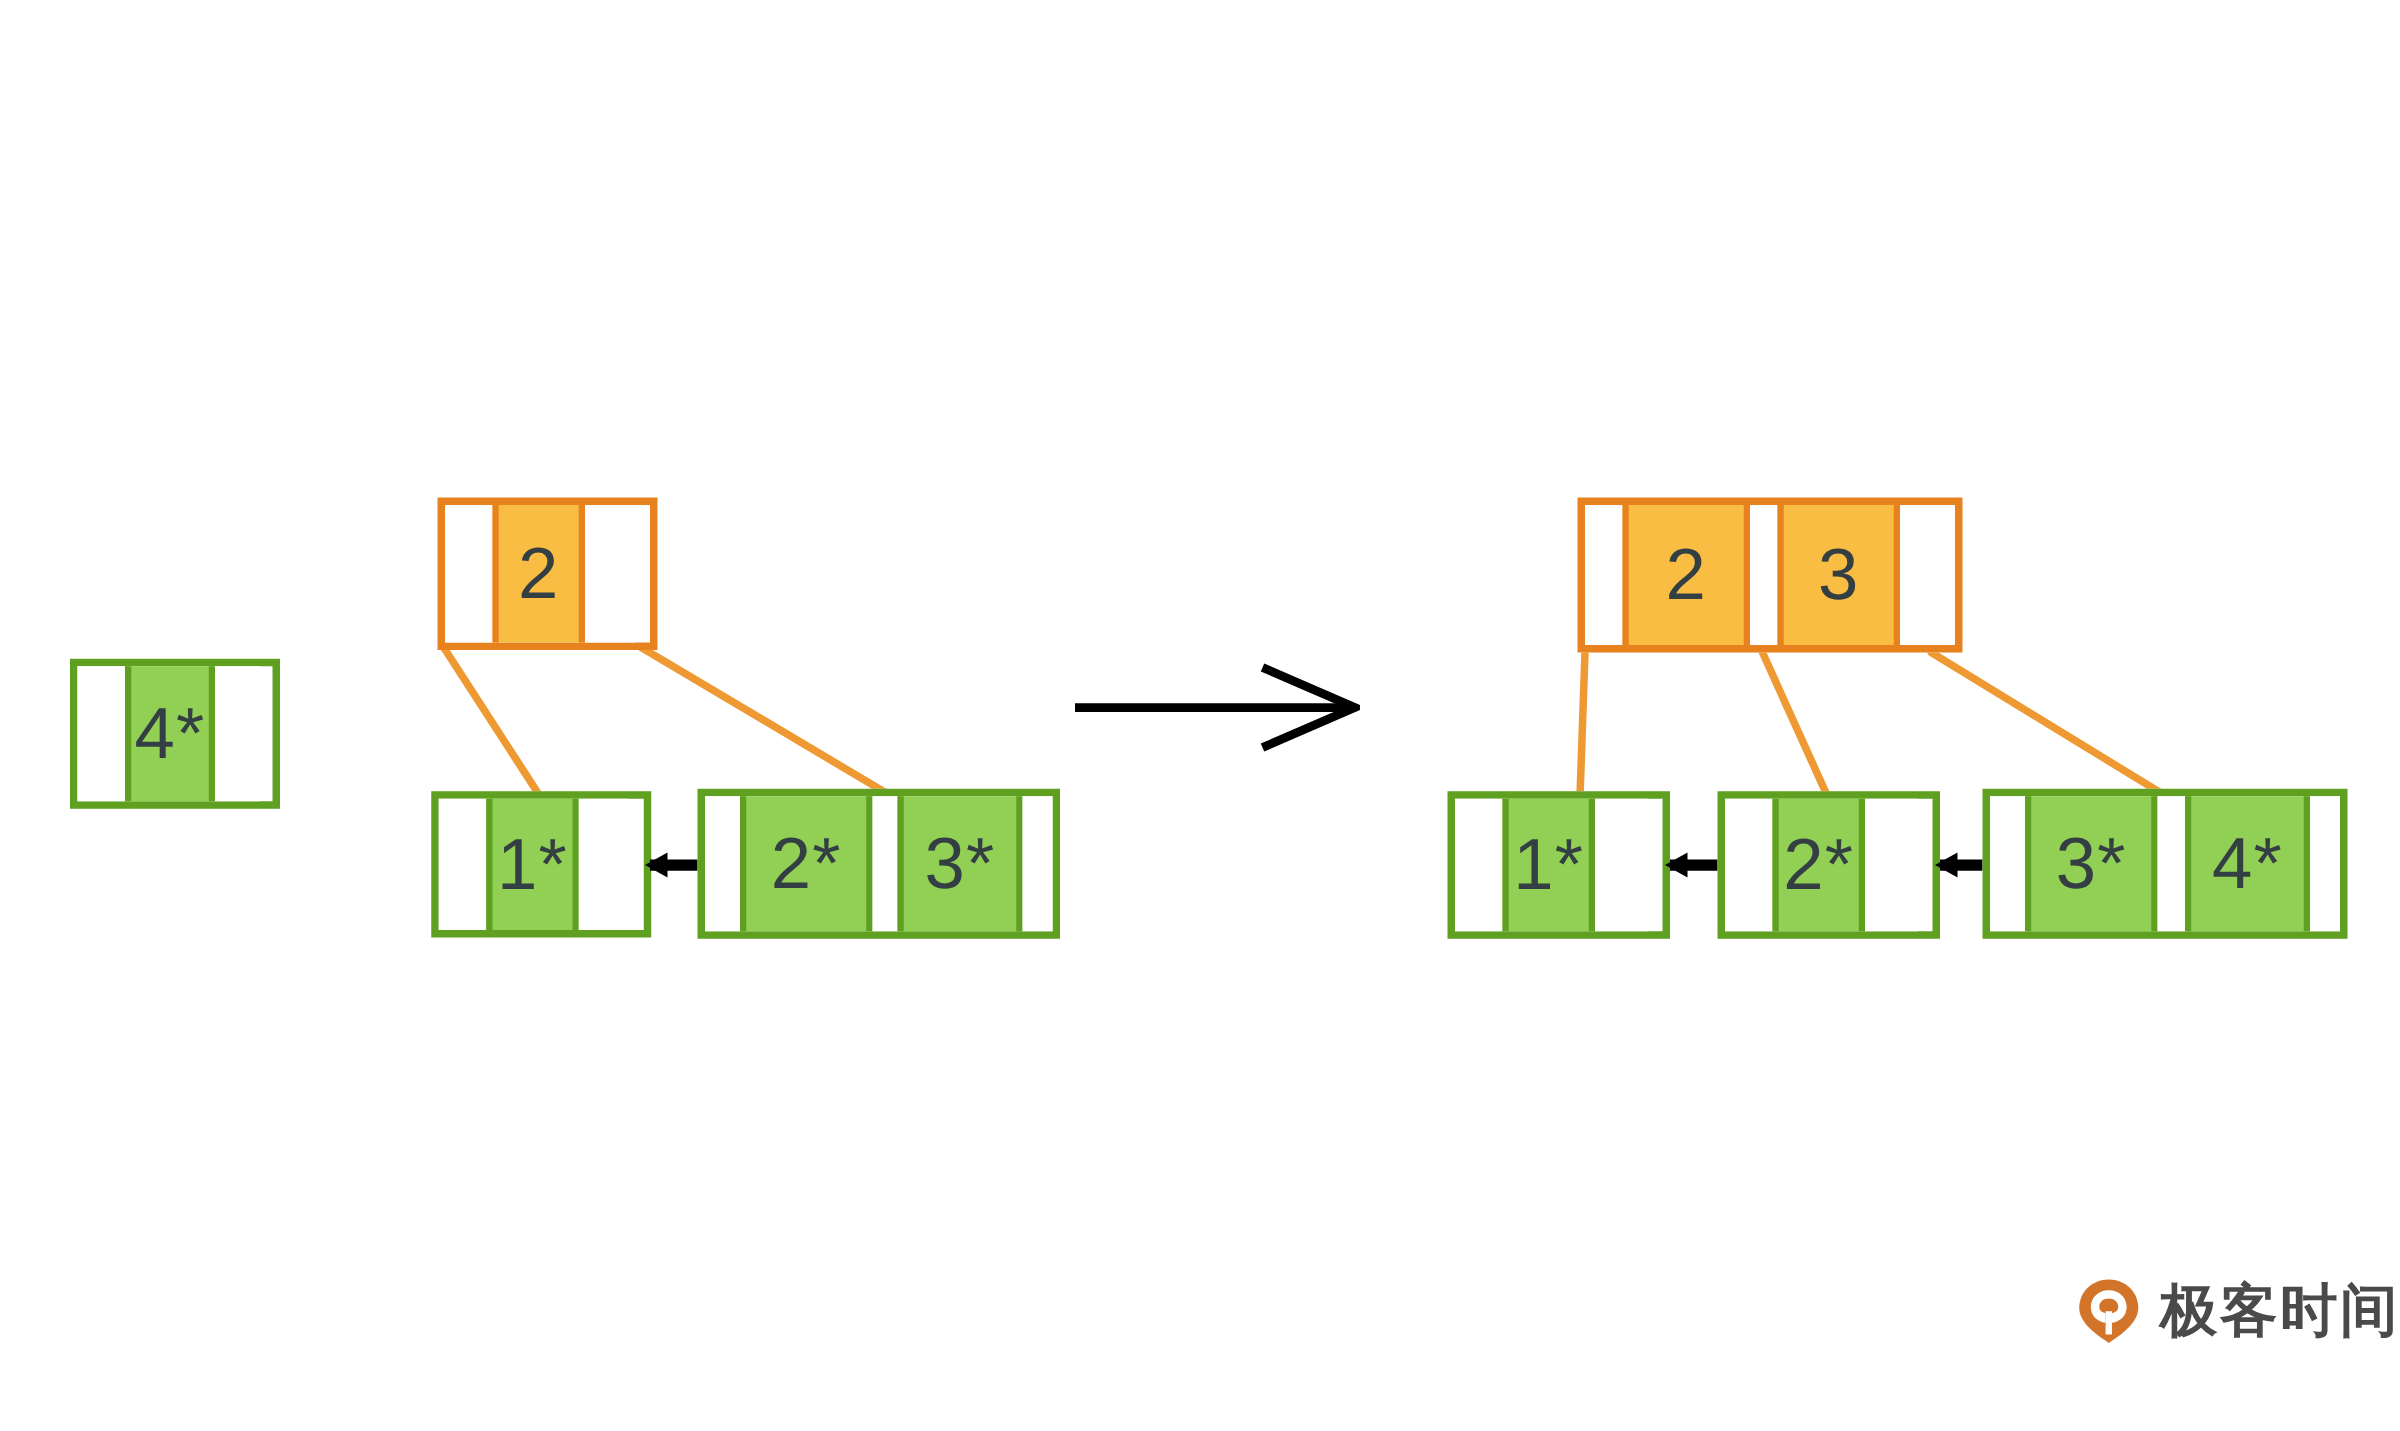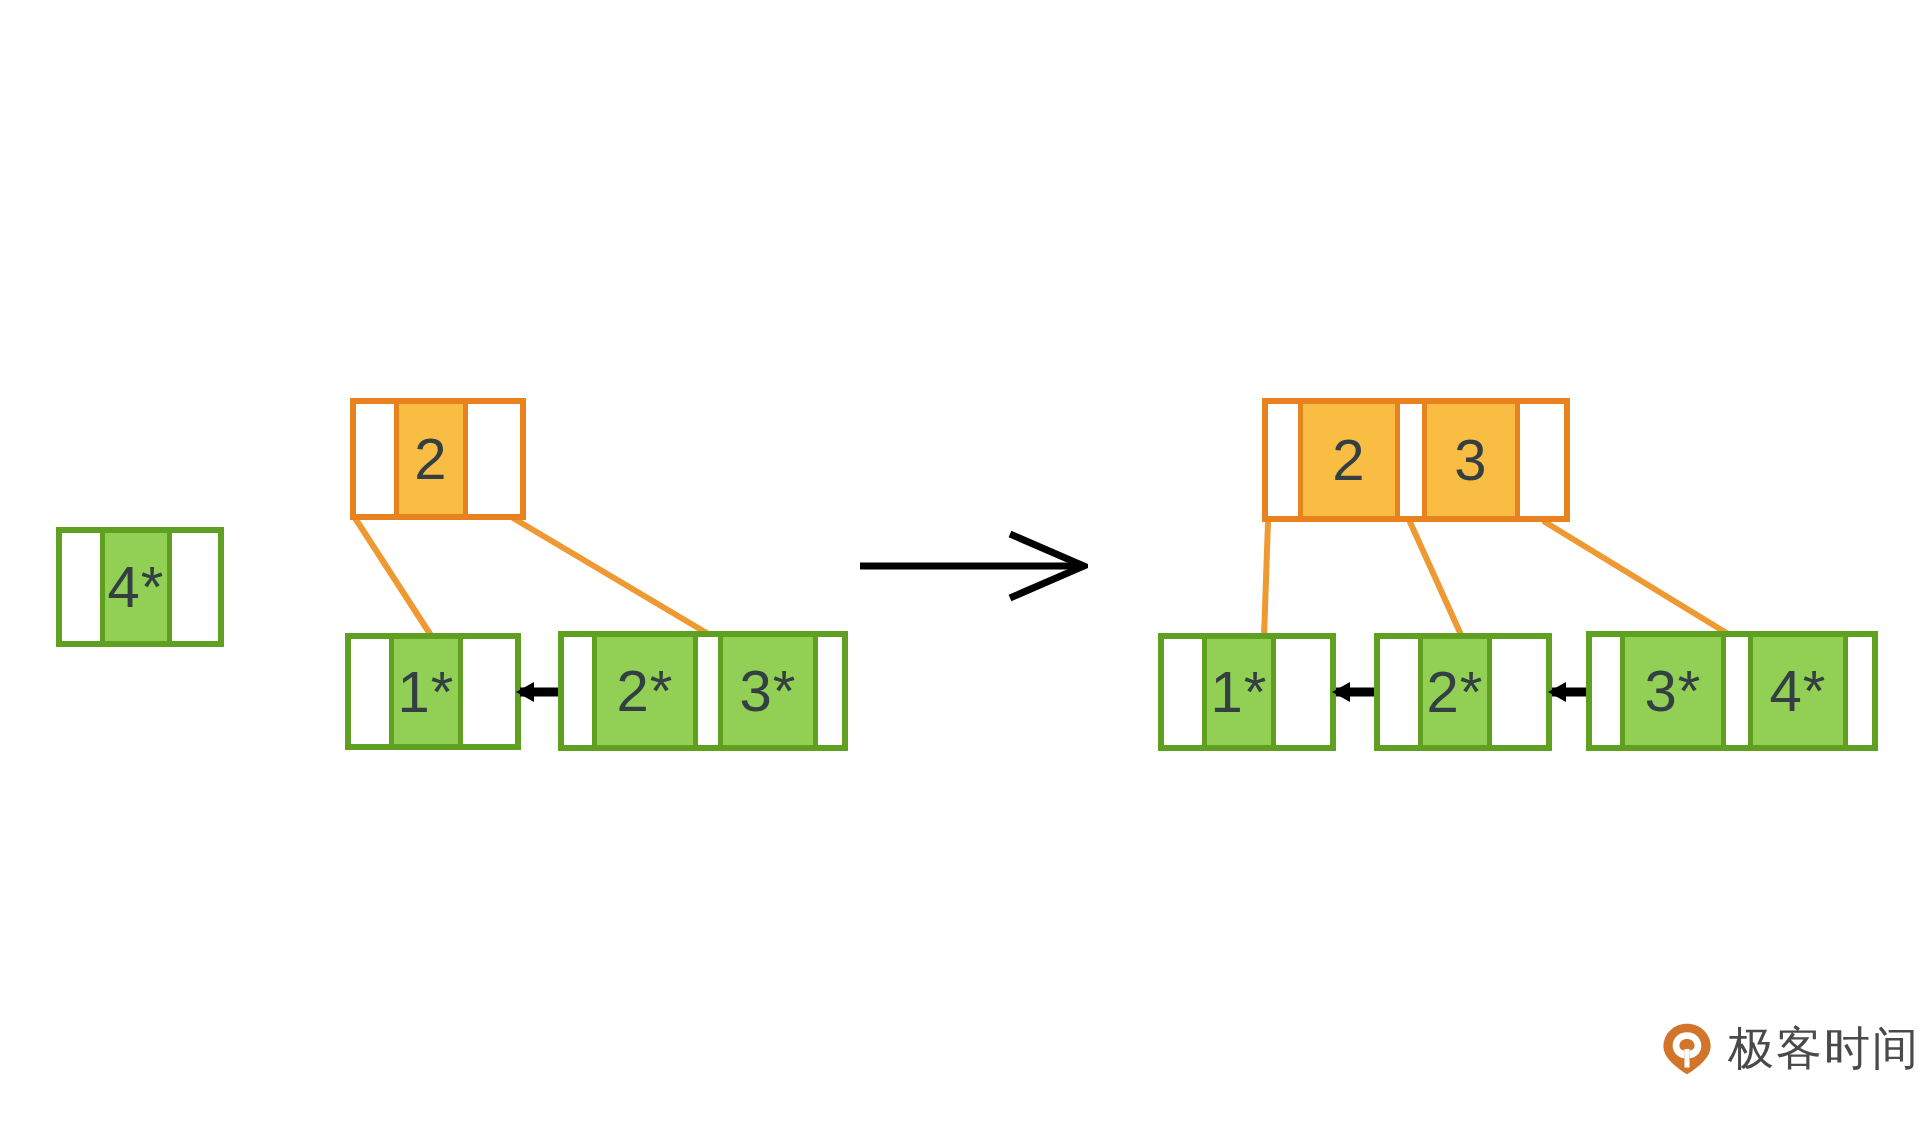--- a/index.html
+++ b/index.html
@@ -77,20 +77,21 @@
   #big-arrow {
     position: absolute;
   }
 
   
   #watermark {
     position: absolute;
     display: flex;
     align-items: center;
     gap: 14px;
+    font-weight: bold;
   }
   #watermark .wm-logo {
     width: 54px;
     height: 54px;
     flex: 0 0 auto;
   }
   #watermark .wm-text {
     font-size: 46px;
     color: #4a4a4a;
     letter-spacing: 2px;

